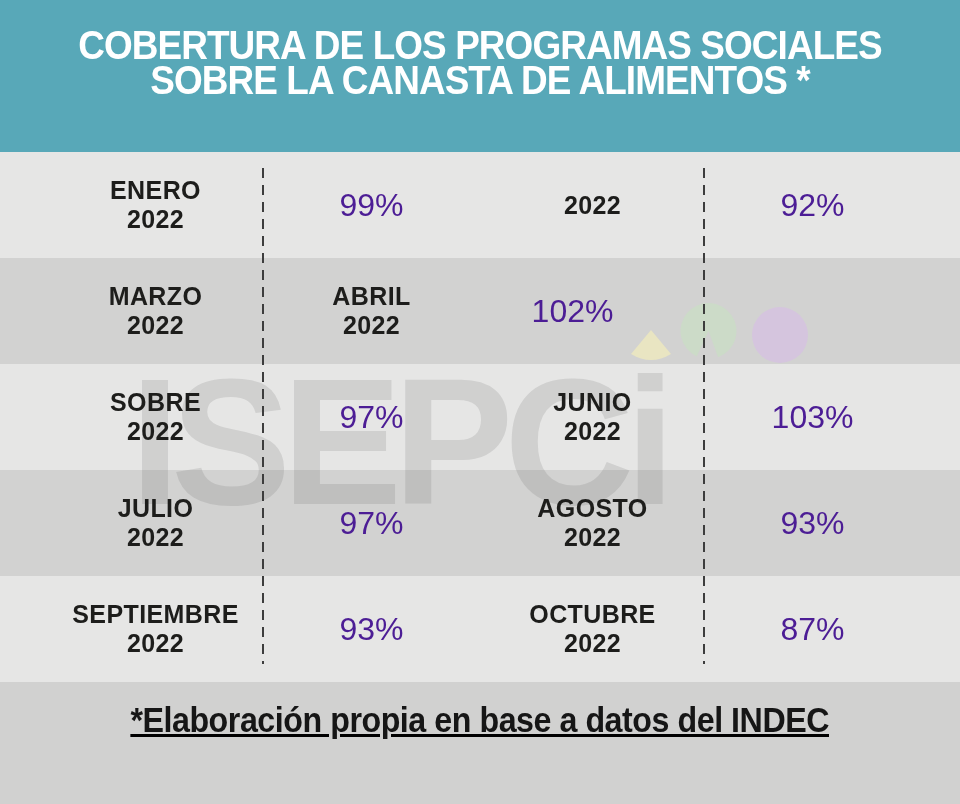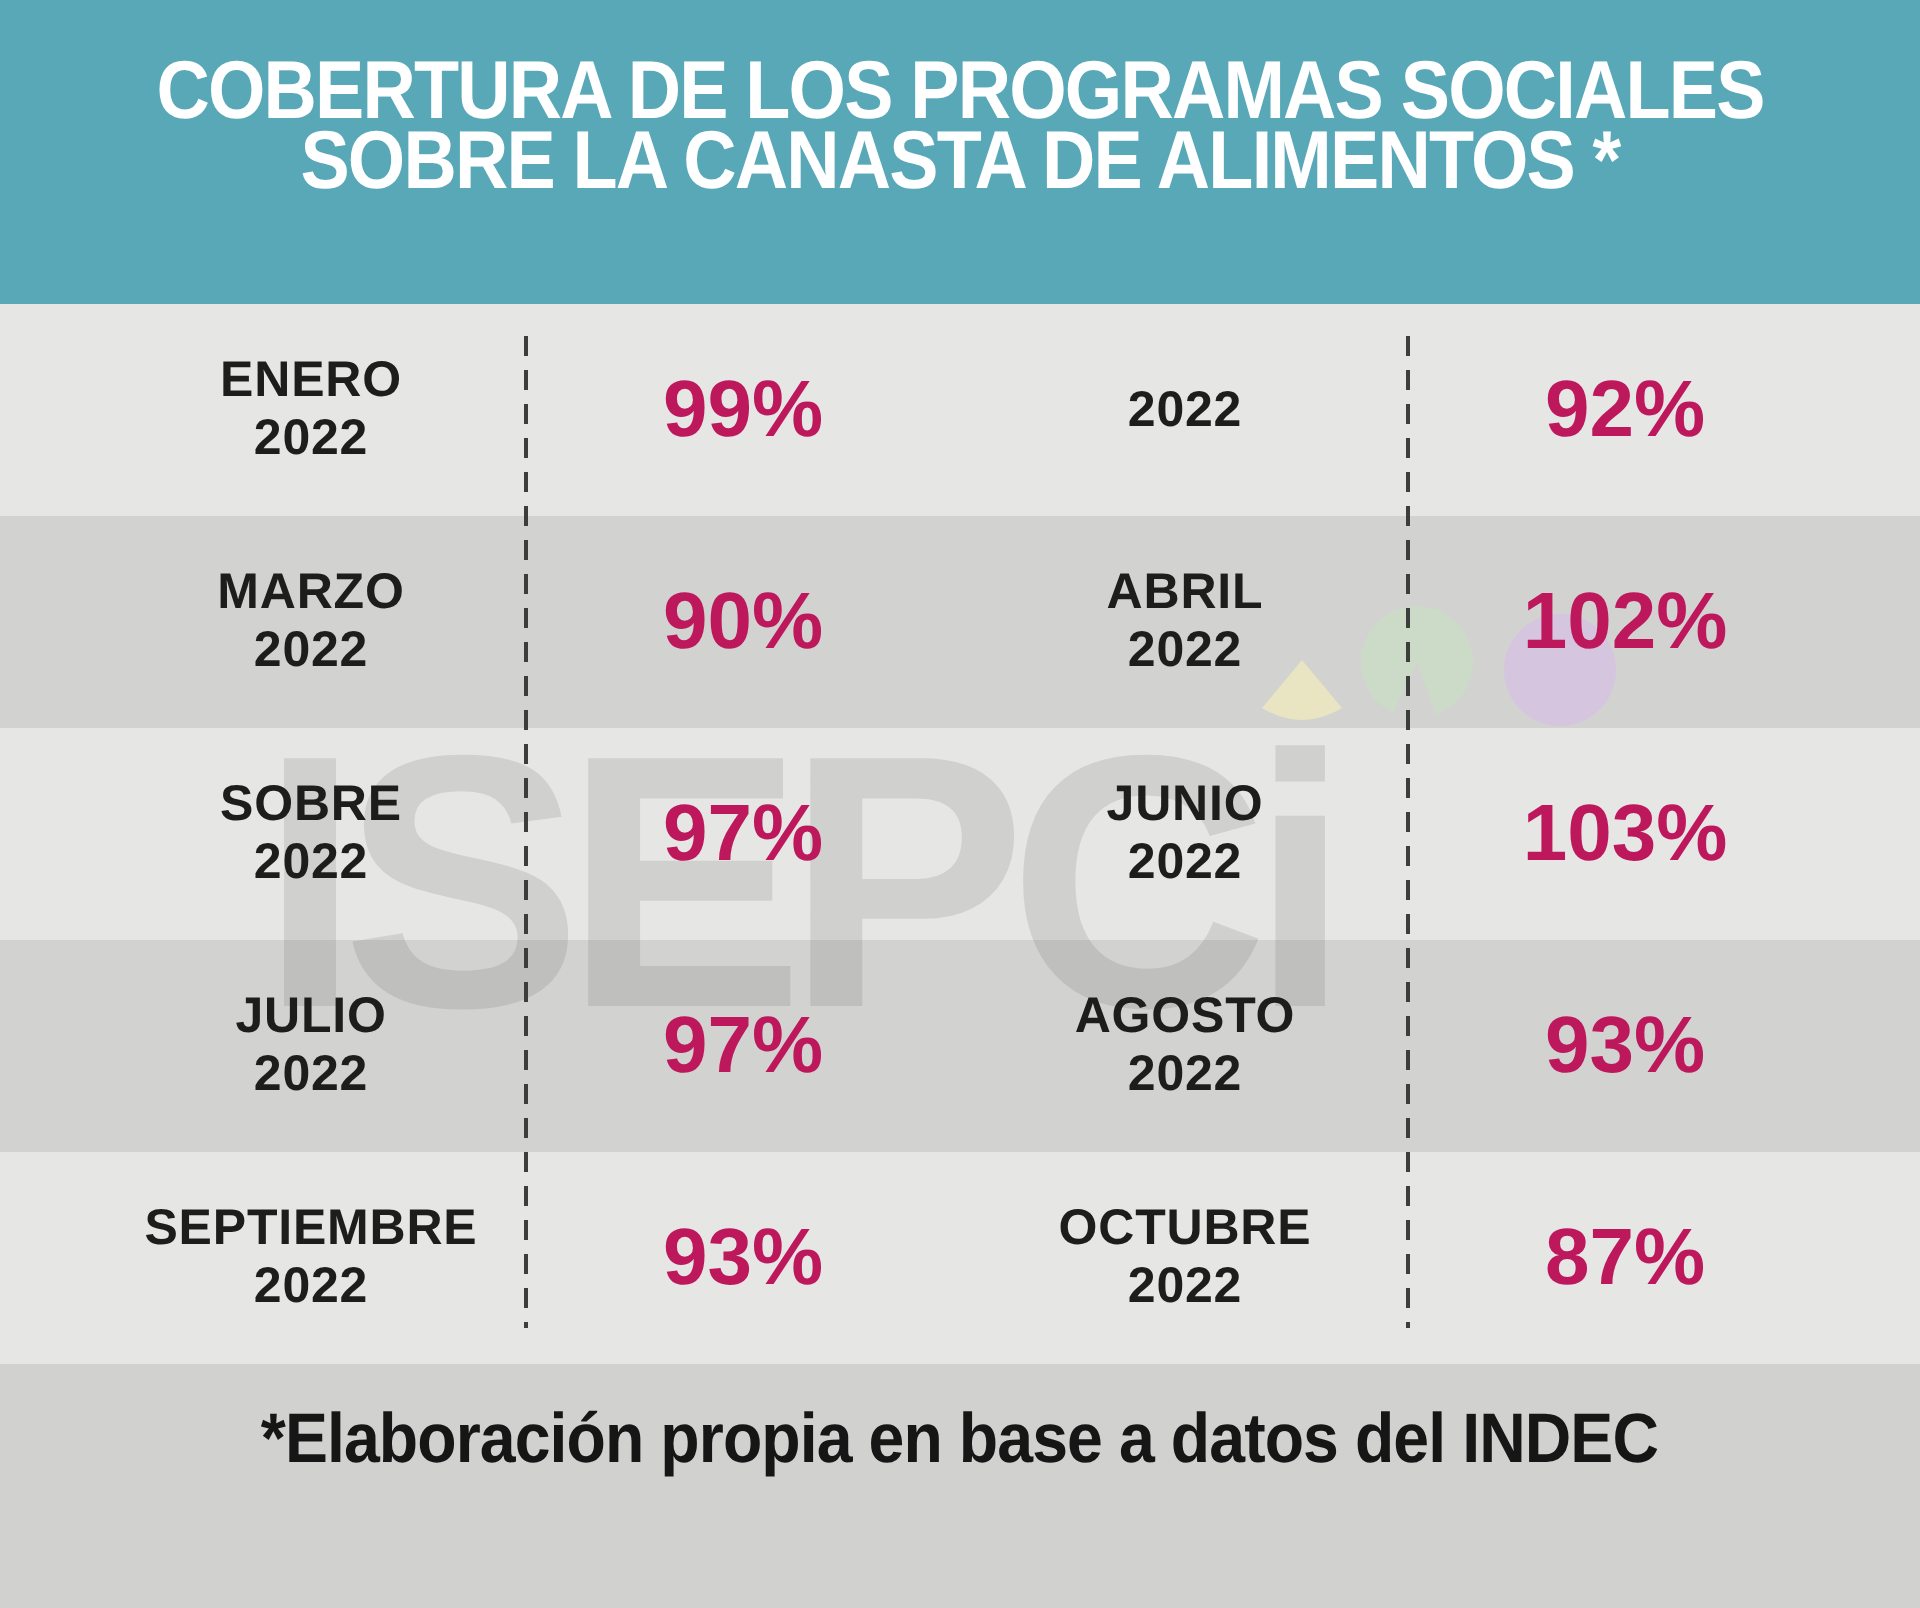--- a/index.html
+++ b/index.html
@@ -58,23 +58,23 @@
   .month-cell {
     font-weight: 700;
     font-size: 25px;
     line-height: 29px;
     letter-spacing: 0.4px;
     color: var(--text-dark, #1d1d1b);
     text-align: center;
   }
   .month-cell.col1 { padding-left: 48px; }
   .value-cell {
-    font-size: 40px;
-    font-weight: 700;
-    color: #be185d;
+    font-size: 32px;
+    font-weight: 400;
+    color: #4c1d95;
   }
   .value-cell.col4 { padding-right: 40px; }
 
   
   .vline {
     position: absolute;
     z-index: 3;
     top: 16px;
     width: 2px;
     height: 496px;
@@ -119,20 +119,21 @@
 
   
   .footer {
     width: 960px;
     height: 122px;
     background: var(--footer-bg, #d1d1d0);
     display: flex;
     justify-content: center;
     align-items: flex-start;
     padding-top: 18px;
+    text-decoration: underline;
   }
   .footer-note {
     white-space: nowrap;
     transform: scaleX(0.92);
     transform-origin: 50% 50%;
     font-size: 35px;
     font-weight: 700;
     letter-spacing: -0.5px;
     color: #161616;
   }
@@ -175,23 +176,20 @@
       <div class="cell value-cell col4">
         <span>92%</span>
       </div>
     </div>
 
     <div class="row row-dark">
       <div class="cell month-cell col1">
         <span>MARZO</span>
         <span>2022</span>
       </div>
-      <div class="cell value-cell col2">
-        <span>90%</span>
-      </div>
       <div class="cell month-cell col3">
         <span>ABRIL</span>
         <span>2022</span>
       </div>
       <div class="cell value-cell col4">
         <span>102%</span>
       </div>
     </div>
 
     <div class="row row-light">

